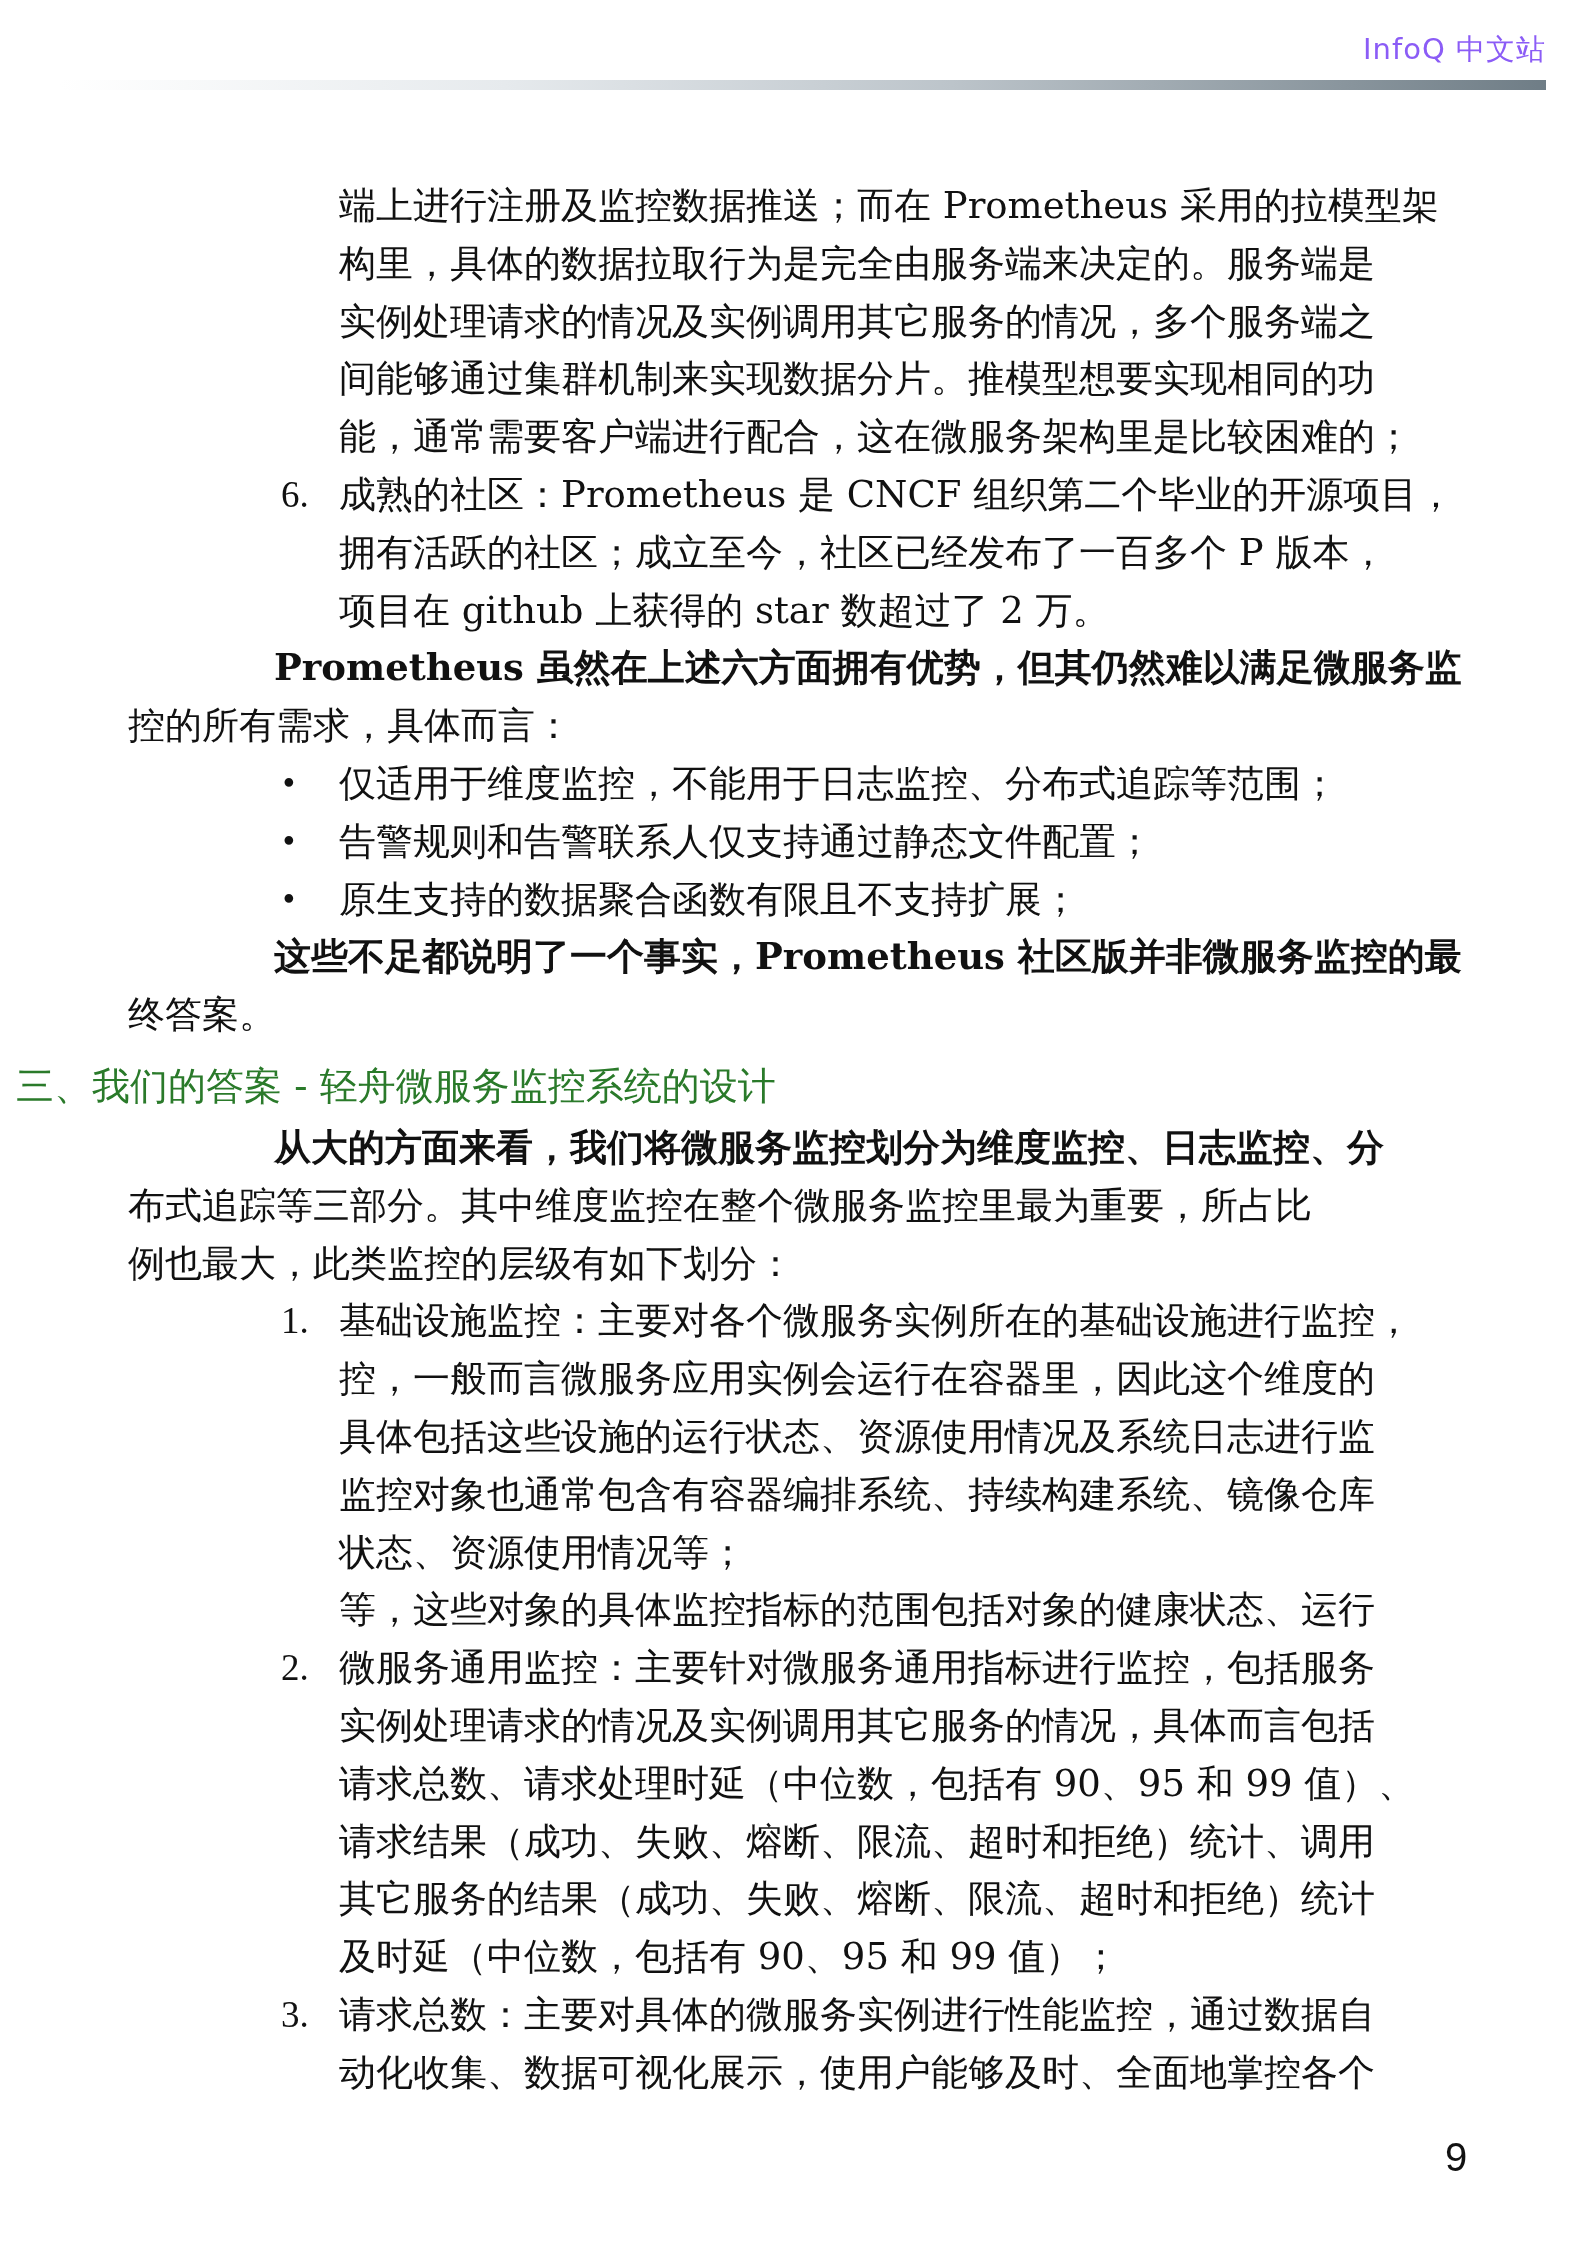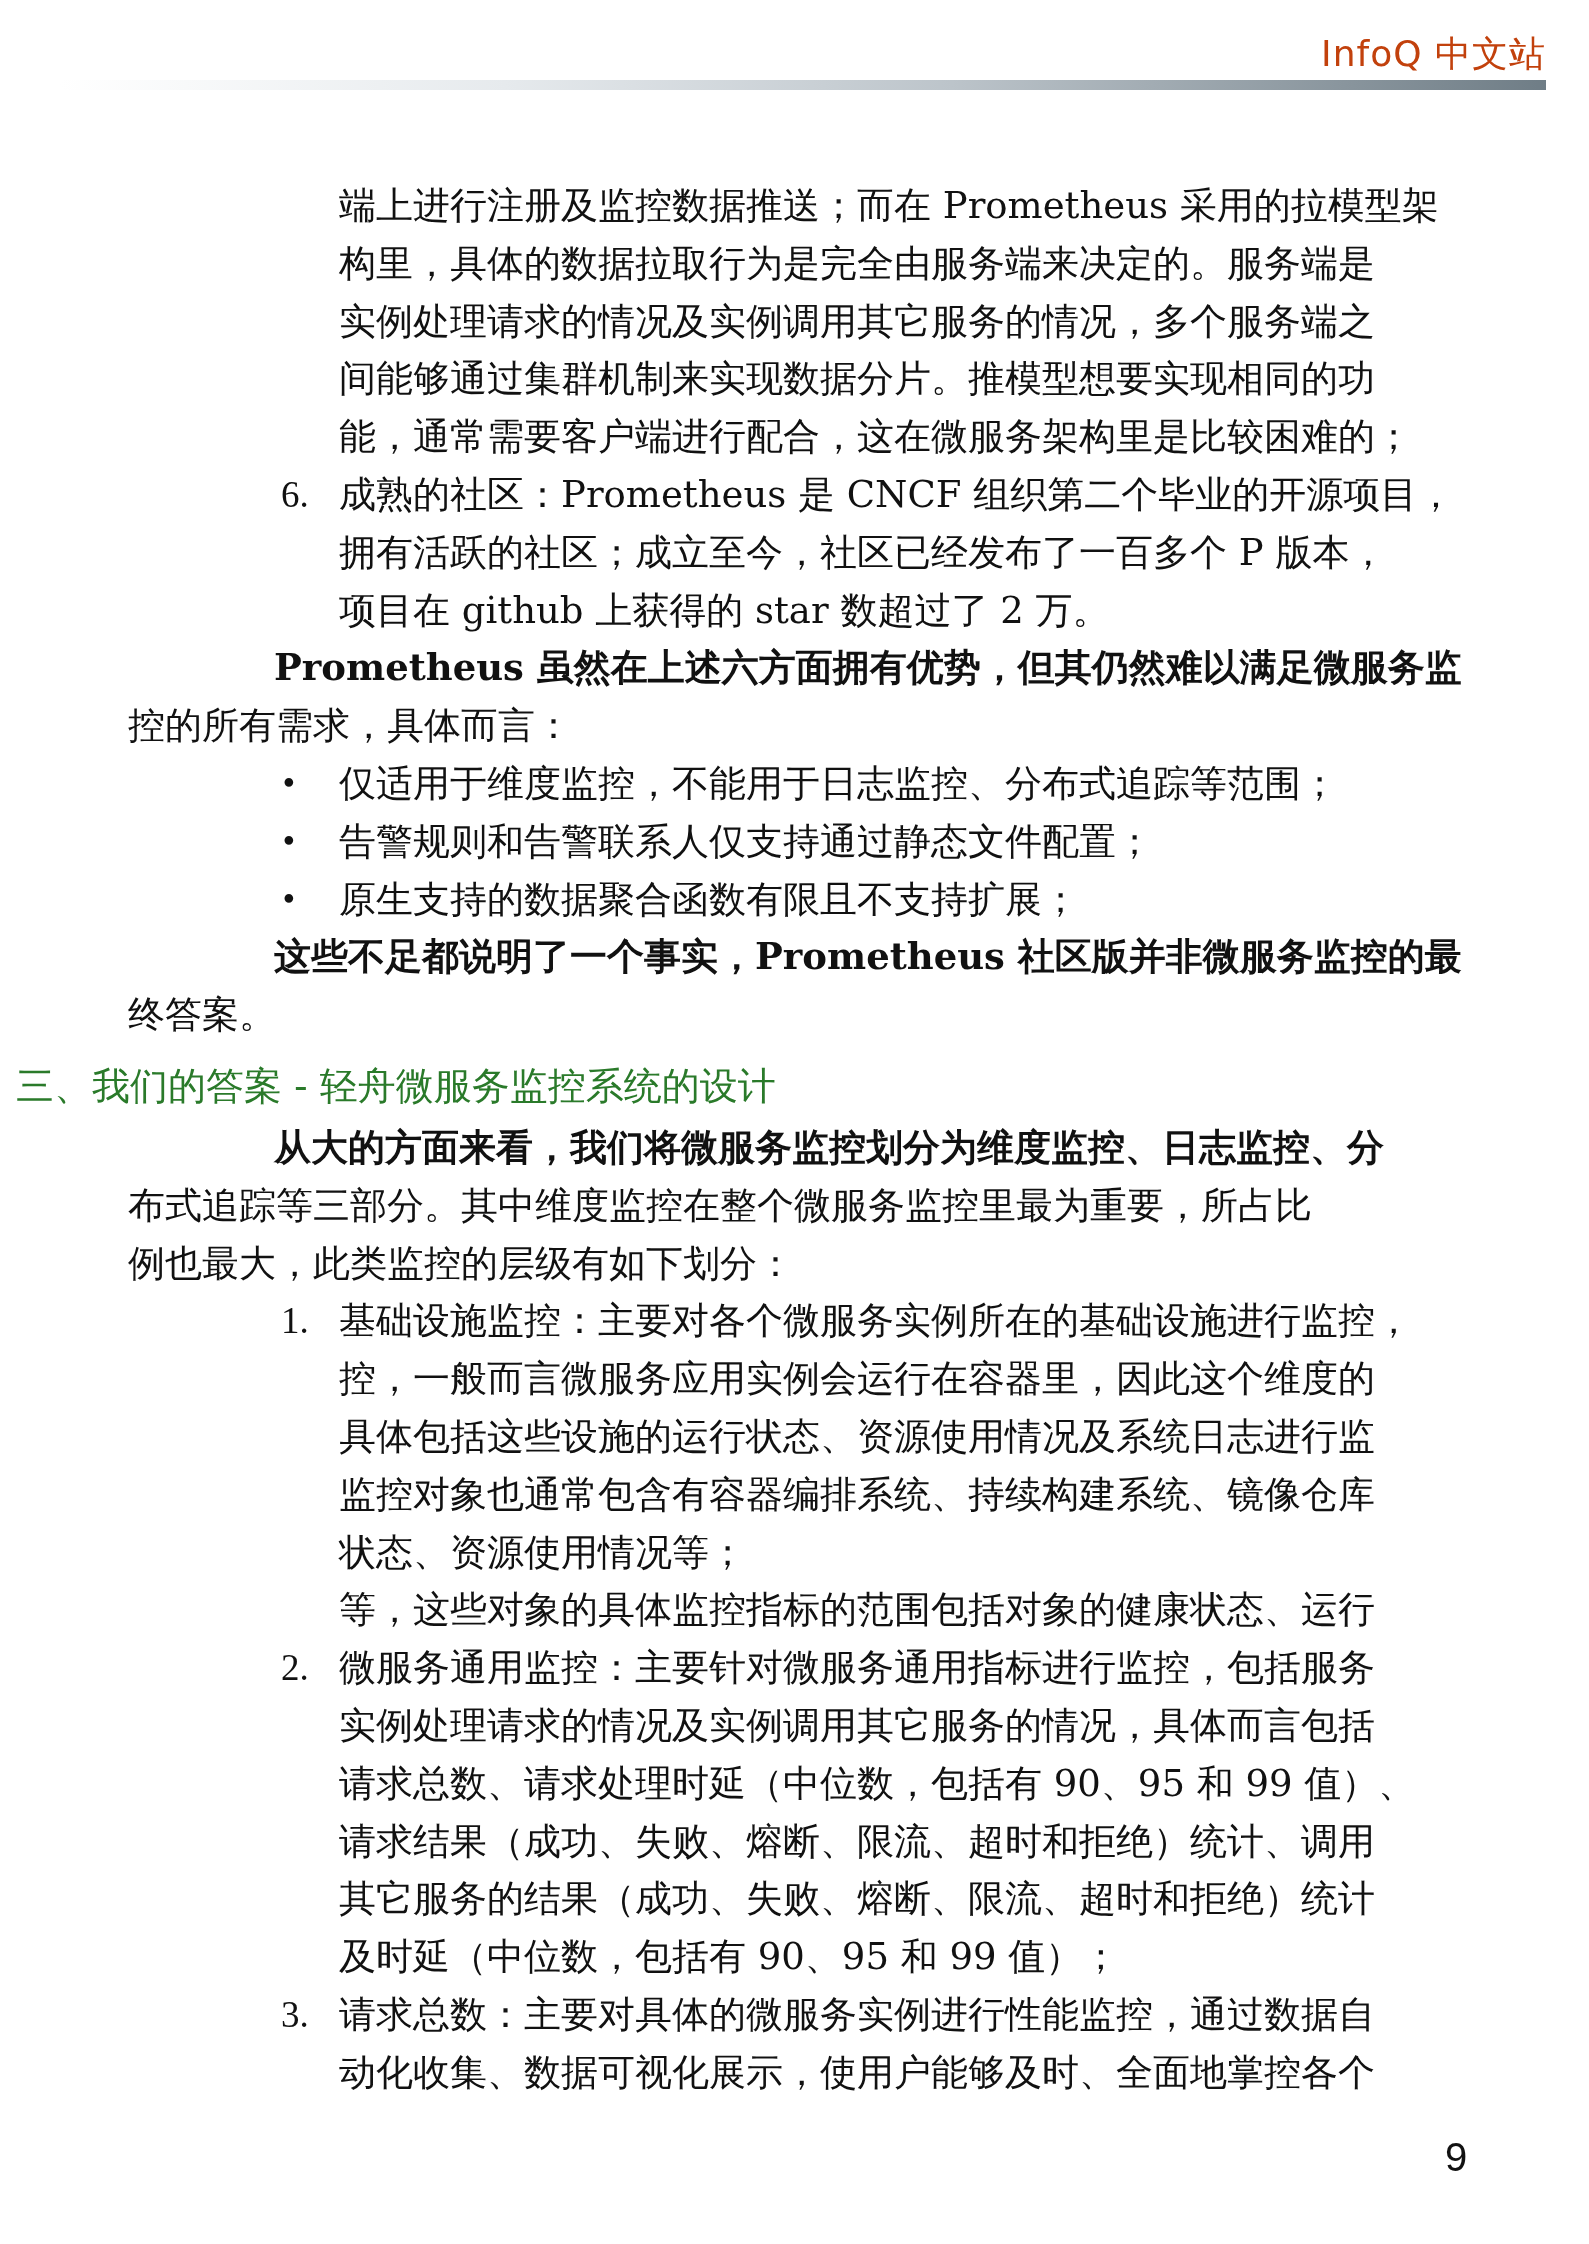--- a/index.html
+++ b/index.html
@@ -1,19 +1,19 @@
 <!DOCTYPE html>
 <html><head>
 <meta charset="utf-8">
 <style>
   html, body { margin: 0; padding: 0; background: #ffffff; }
   body { width: 1589px; height: 2244px; position: relative; overflow: hidden;
          font-family: "DejaVu Serif", "Liberation Serif", serif; color: #111; }
   .header-text { position: absolute; right: 43px; top: 30px; font-family: "DejaVu Sans", "Liberation Sans", sans-serif;
-                 font-size: 36px; color: #c2410c; letter-spacing: 1px; }
+                 font-size: 29px; color: #8b5cf6; letter-spacing: 1px; }
   .header-bar { position: absolute; left: 60px; width: 1486px; top: 80px; height: 10px;
                 background: linear-gradient(to right, #ffffff 0%, #e6eaed 30%, #bcc4ca 60%, #6f7d86 100%); }
   .content { position: absolute; left: 16px; top: 166px; width: 1589px; margin-top: 11px; }
   .line { position: relative; height: 57.8px; line-height: 57.8px; font-size: 37px; white-space: nowrap; }
   .p-indent { padding-left: 258px; font-weight: bold; }
   .p-full { padding-left: 112px; }
   .li { padding-left: 323px; }
   .li-num { position: absolute; left: 265px; top: 0; font-family: "Liberation Serif", serif; }
   .bullet { position: absolute; left: 264px; top: 0; font-size: 30px; }
   .heading { position: relative; height: 66px; line-height: 66px; margin-top: 9px; margin-bottom: 0;

